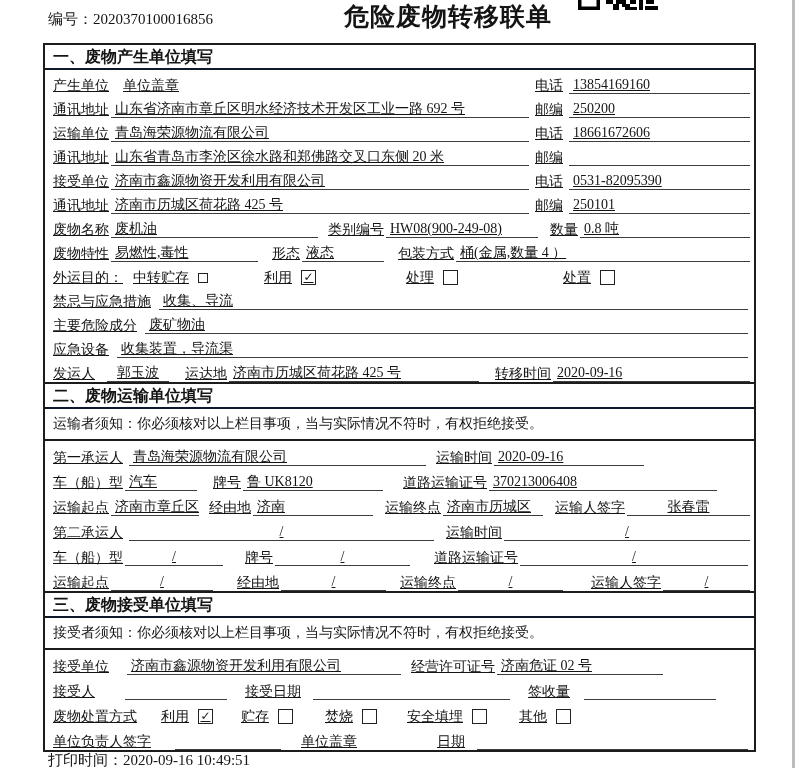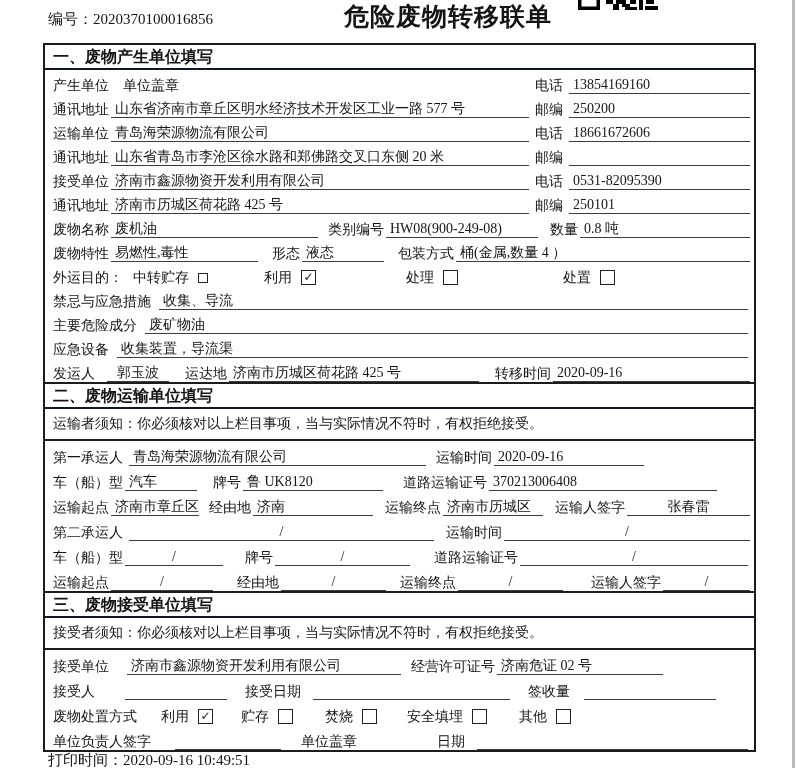--- a/index.html
+++ b/index.html
@@ -10,21 +10,21 @@
   .title{position:absolute;left:298px;top:0px;width:300px;text-align:center;
          font-size:25px;font-weight:bold;letter-spacing:1px;margin:0;white-space:nowrap;}
   .qr{position:absolute;left:578px;top:0;}
   .tbl{position:absolute;left:43px;top:43px;width:713px;border:2px solid #1c1c1c;
        background:#fff;box-sizing:border-box;}
   .sec-h{font-weight:bold;font-size:16px;line-height:17px;padding:3px 8px;
          border-bottom:2px solid #0f172a;}
   .sec-h.mid{border-top:2px solid #1c1c1c;}
   .notice{font-size:14px;line-height:17px;padding:6px 8px 7px 8px;border-bottom:2px solid #1c1c1c;}
   .row{display:flex;align-items:flex-end;height:24px;padding:0 4px 0 8px;
-       font-size:14px;line-height:17px;box-sizing:border-box;}
+       font-size:14px;line-height:17px;box-sizing:border-box;text-decoration:underline;}
   .s2 .row{height:25px;}
   .s3 .row{height:25px;}
   .lbl{white-space:nowrap;flex:none;padding-right:2px;}
   .u{border-bottom:1px solid #3d3d3d;padding:0 4px;white-space:nowrap;flex:none;
      overflow:visible;min-height:17px;box-sizing:border-box;}
   .fill{flex:1 1 auto;}
   .ctr{text-align:center;}
   .rgrp{margin-left:auto;width:215px;display:flex;align-items:flex-end;flex:none;}
   .rgrp .lbl{padding-right:6px;}
   .rgrp .u{flex:1 1 auto;}
@@ -68,21 +68,21 @@
         <span class="lbl">产生单位</span>
         <span class="lbl" style="margin-left:12px">单位盖章</span>
         <span class="rgrp">
           <span class="lbl">电话</span>
           <span class="u">13854169160</span>
         </span>
       </div>
 
       <div class="row">
         <span class="lbl">通讯地址</span>
-        <span class="u fill" style="margin-right:6px">山东省济南市章丘区明水经济技术开发区工业一路 577 号</span>
+        <span class="u fill" style="margin-right:6px">山东省济南市章丘区明水经济技术开发区工业一路 692 号</span>
         <span class="rgrp">
           <span class="lbl">邮编</span>
           <span class="u">250200</span>
         </span>
       </div>
 
       <div class="row">
         <span class="lbl">运输单位</span>
         <span class="u fill" style="margin-right:6px">青岛海荣源物流有限公司</span>
         <span class="rgrp">

